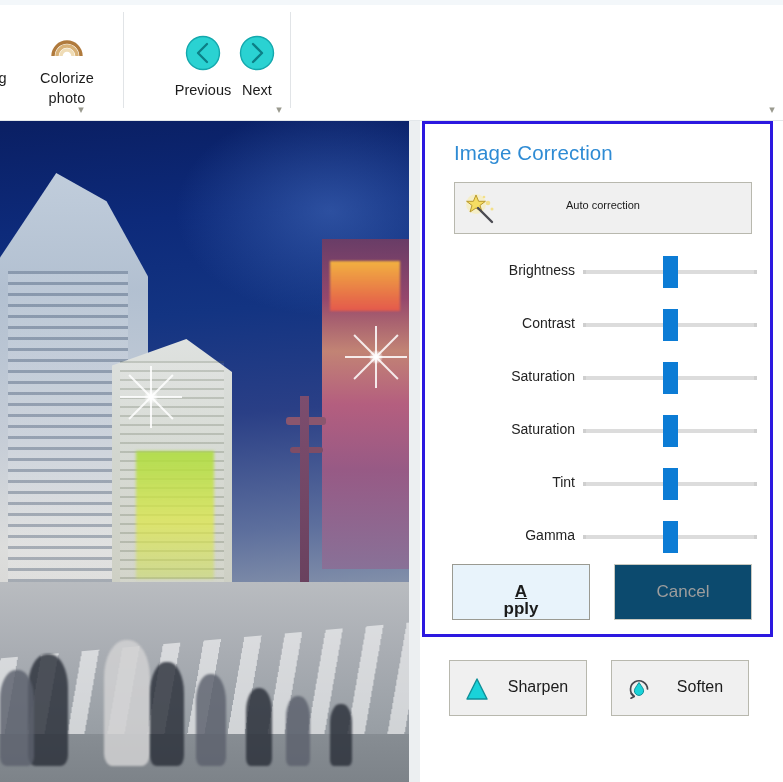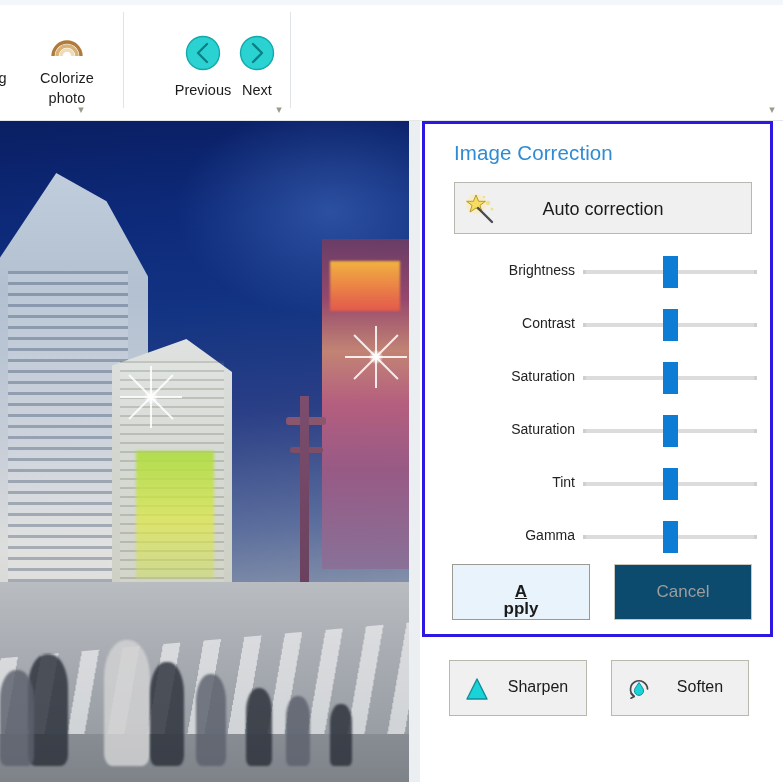--- a/index.html
+++ b/index.html
@@ -275,21 +275,21 @@
   }
   #auto-btn .auto-ico {
     position: absolute;
     left: 8px; top: 9px;
     width: 34px; height: 34px;
   }
   #auto-btn .auto-lbl {
     position: absolute;
     left: 0; right: 0; top: 16px;
     text-align: center;
-    font-size: 18px;
+    font-size: 11px;
     color: #1b1b1b;
   }
 
   
   .slider-row {
     position: absolute;
     left: 0;
     width: 351px;
     height: 34px;
   }

